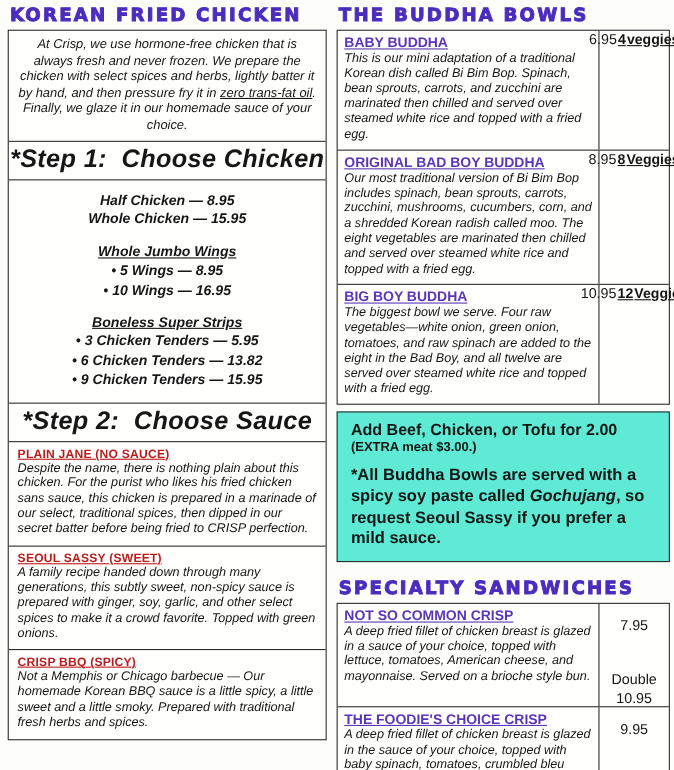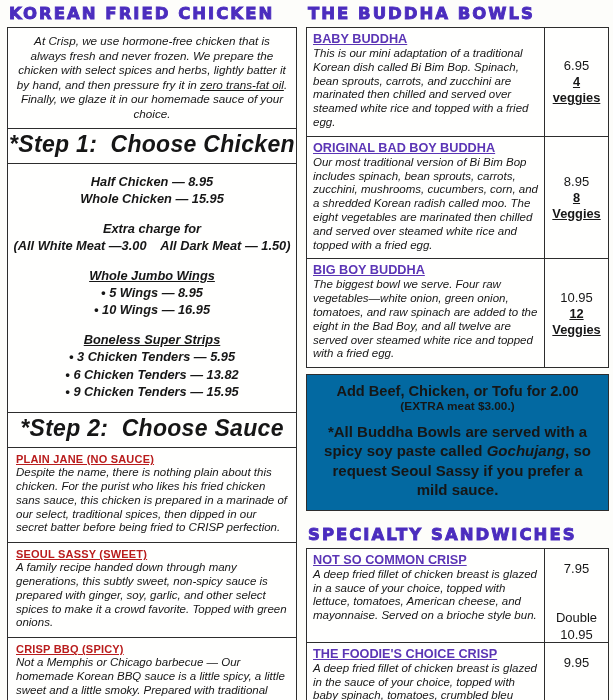--- a/index.html
+++ b/index.html
@@ -73,29 +73,29 @@
     margin-top:1px;
   }
 
   
   .b-row { display:flex; border-top:1.6px solid #2d2d2d; }
   .b-row:first-child { border-top:0; }
   .b-desc { flex:1; padding:4px 6px 6px; min-width:0; }
   .b-price {
     width:64px; flex:none;
     border-left:1.6px solid #2d2d2d;
-    display:flex; flex-direction:column;
-    align-items:center; justify-content:center;
+    display:flex; flex-direction:row;
+    justify-content:center;
     gap:1px; font-size:13px; text-align:center;
   }
   .item-t { color:#5b35b5; font-weight:bold; font-size:12.7px; text-decoration:underline; }
   .veg { font-weight:bold; font-size:12.8px; }
   .addon-box {
-    border:1.7px solid #2d2d2d; background:#0369a1;
-    margin-top:6px; text-align:center;
+    border:1.7px solid #2d2d2d; background:#5eead4;
+    margin-top:6px; 
     padding:8px 12px 11px; font-weight:bold;
   }
   .addon1 { font-size:14.6px; }
   .addon2 { font-size:11.8px; }
   .addon3 { font-size:14.6px; margin-top:7px; }
   .addon-note { font-size:15px; margin-top:9px; line-height:1.28; }
   .sand-header { margin-top:11px; }
   .s-price {
     width:64px; flex:none;
     border-left:1.6px solid #2d2d2d;
@@ -121,24 +121,20 @@
         <span>At Crisp, we use hormone-free chicken that is always fresh and never frozen.  We prepare the chicken with select spices and herbs, lightly batter it by hand, and then pressure fry it in </span><span class="u">zero trans-fat oil</span><span>.</span>
         <div>Finally, we glaze it in our homemade sauce of your choice.</div>
       </div>
 
       <div class="sec step-h">*Step 1:  Choose Chicken</div>
 
       <div class="sec chicken">
         <div>Half Chicken  — 8.95</div>
         <div>Whole Chicken — 15.95</div>
 
-        <div class="grp">
-          <div>Extra charge for</div>
-          <div class="pre">(All White Meat —3.00    All Dark Meat — 1.50)</div>
-        </div>
 
         <div class="grp">
           <div class="u">Whole Jumbo Wings</div>
           <div class="blt">5 Wings — 8.95</div>
           <div class="blt">10 Wings — 16.95</div>
         </div>
 
         <div class="grp">
           <div class="u">Boneless Super Strips</div>
           <div class="blt">3 Chicken Tenders — 5.95</div>

